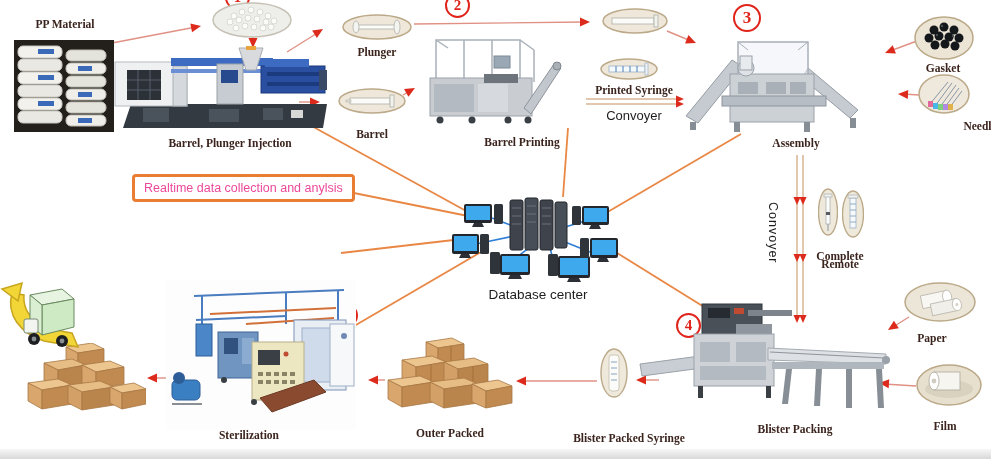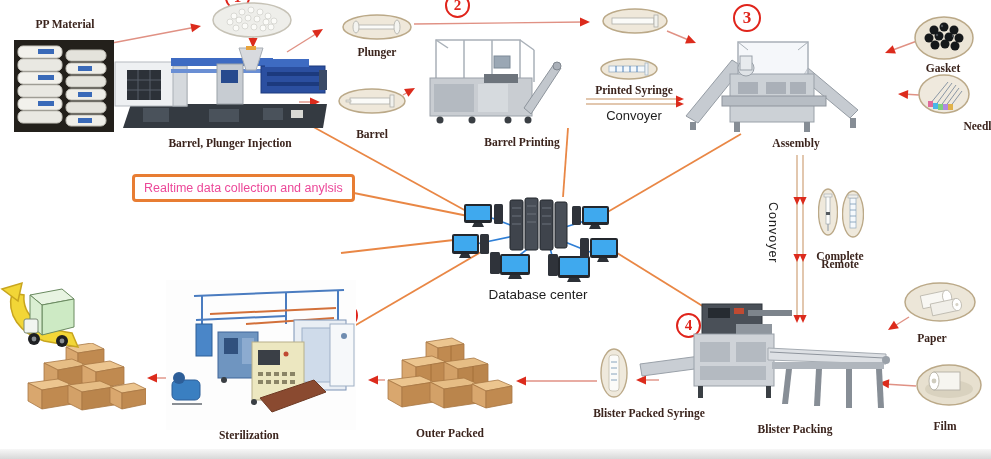--- a/index.html
+++ b/index.html
@@ -457,21 +457,21 @@
       <ellipse cx="14" cy="25" rx="13" ry="24" fill="#efe9dc" stroke="#bba988" stroke-width="1.4"></ellipse>
       <rect x="9" y="7" width="10" height="36" rx="3" fill="#fbfbf9" stroke="#c3bcab" stroke-width=".8"></rect>
       <g stroke="#7a9ab5" stroke-width=".9">
           <line x1="11" y1="14" x2="17" y2="14"></line>
           <line x1="11" y1="20" x2="17" y2="20"></line>
           <line x1="11" y1="26" x2="17" y2="26"></line>
           <line x1="11" y1="32" x2="17" y2="32"></line>
         </g>
     </svg>
   </div>
-  <div class="slabel" style="left:570px;top:407px;width:118px;margin-left:20px;">Blister Packed Syringe</div>
+  <div class="slabel" style="left:570px;top:432px;width:118px;">Blister Packed Syringe</div>
 
   <div class="abs" style="left:386px;top:336px;">
     <svg width="128" height="74" viewBox="0 0 128 74">
       <g stroke="#a87744" stroke-width=".8">
         <g>
             <polygon points="40,6 66,2 78,8 52,12" fill="#ecc58f"></polygon>
             <polygon points="40,6 52,12 52,30 40,24" fill="#d9a76e"></polygon>
             <polygon points="52,12 78,8 78,26 52,30" fill="#c08a50"></polygon>
             <line x1="65" y1="10" x2="65" y2="28" stroke="#a06a34"></line>
           </g>

